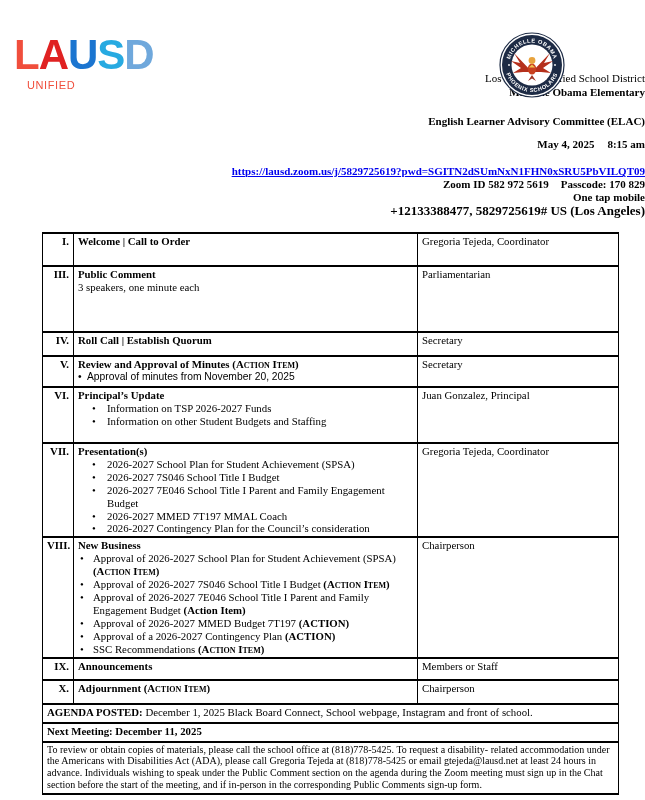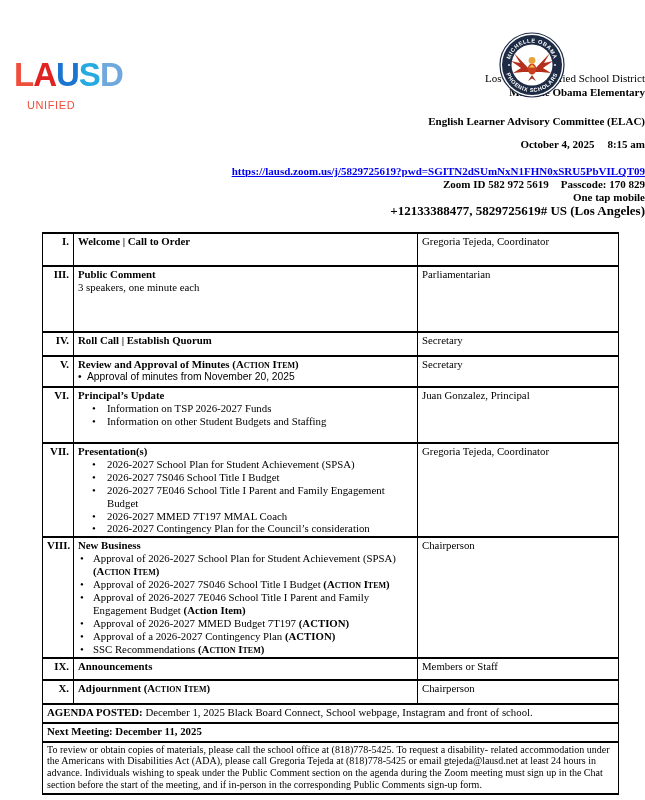--- a/index.html
+++ b/index.html
@@ -1,21 +1,21 @@
 <!DOCTYPE html>
 <html><head>
 <meta charset="utf-8">
 <style>
   html,body{margin:0;padding:0;background:#fff;}
   .page{position:relative;width:645px;height:800px;background:#ffffff;
         font-family:"Liberation Serif", serif;color:#000;overflow:hidden;}
 
   
   .logo{position:absolute;left:14px;top:40px;font-family:"Liberation Sans", sans-serif;}
-  .logo-letters{font-size:33px;font-weight:800;letter-spacing:-1px;line-height:30px;margin-top:20px;}
+  .logo-letters{font-size:42px;font-weight:800;letter-spacing:-1px;line-height:30px;}
   .logo-sub{font-size:11px;font-weight:400;letter-spacing:0.6px;line-height:12px;margin-top:9px;padding-left:13px;}
 
   
   .seal{position:absolute;left:499px;top:32px;width:66px;height:66px;}
   .seal-text{font-family:"Liberation Sans", sans-serif;font-size:5.6px;font-weight:bold;
              fill:#ffffff;letter-spacing:0.55px;}
 
   
   .center{text-align:right;margin-left:44px;}
   .l-district{padding-top:71px;font-size:11px;line-height:14px;}
@@ -83,21 +83,21 @@
       <circle cx="10" cy="33" r="0.9" fill="#ffffff"></circle>
       <circle cx="56" cy="33" r="0.9" fill="#ffffff"></circle>
     </g>
   </svg>
 
   <div class="center">
     <div class="l-district">Los Angeles Unified School District</div>
     <div class="l-school">Michelle Obama Elementary</div>
     <div class="l-committee">English Learner Advisory Committee (ELAC)</div>
     <div class="l-date">
-      <span>October 4, 2025</span><span class="time">8:15 am</span>
+      <span>May 4, 2025</span><span class="time">8:15 am</span>
     </div>
     <div class="l-link">
       <a href="#" style="color: rgb(0, 0, 238);">https://lausd.zoom.us/j/5829725619?pwd=SGITN2dSUmNxN1FHN0xSRU5PbVILQT09</a>
     </div>
     <div class="l-zoomid">
       <span>Zoom ID 582 972 5619</span><span class="pass">Passcode: 170 829</span>
     </div>
     <div class="l-onetap">One tap mobile</div>
     <div class="l-phone">+12133388477, 5829725619# US (Los Angeles)</div>
   </div>

